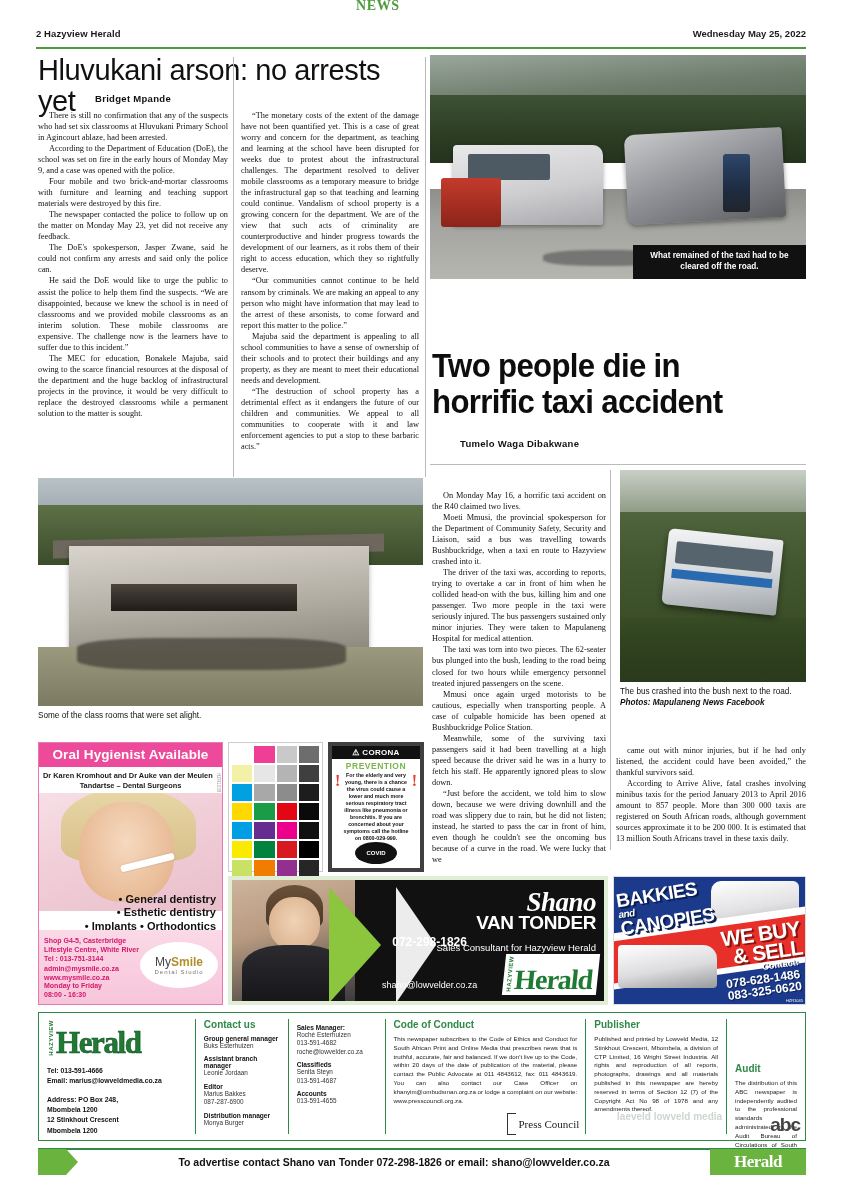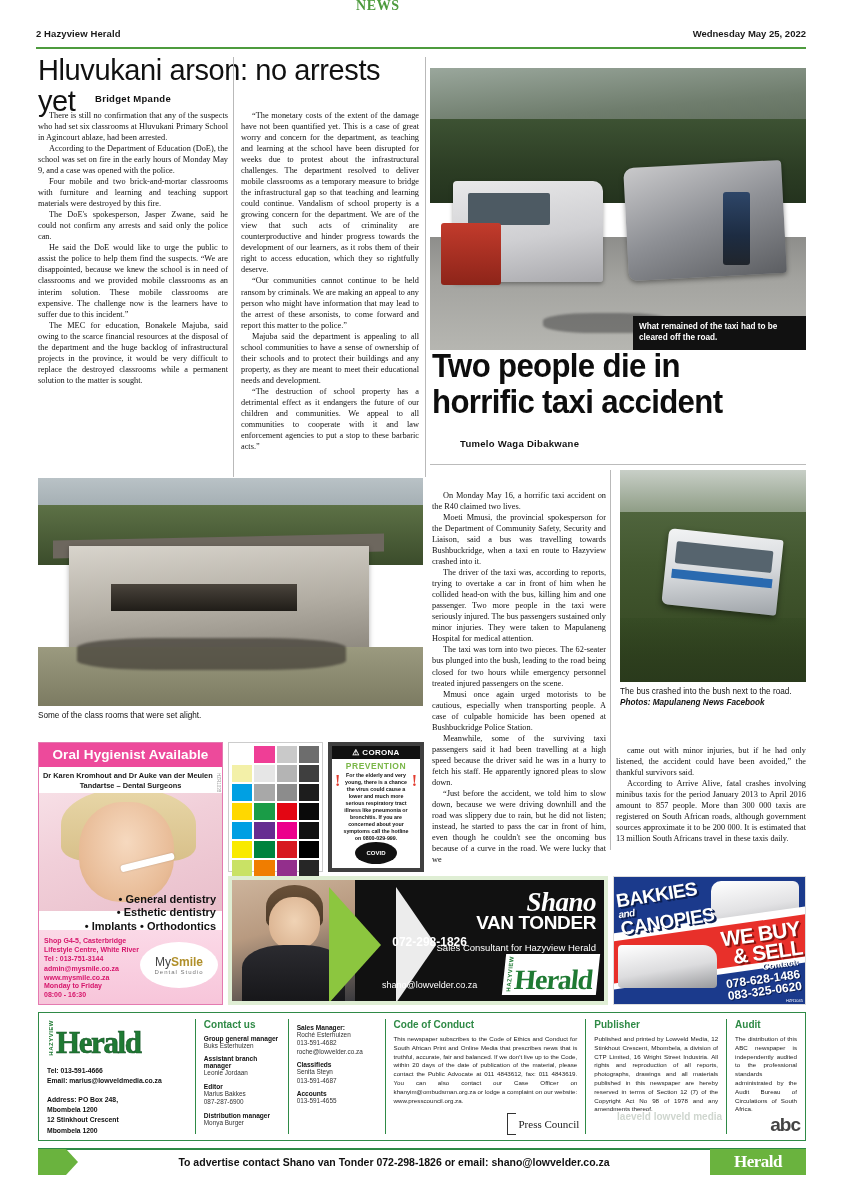--- a/index.html
+++ b/index.html
@@ -41,21 +41,21 @@
 
   .col { position: absolute; font-family: "Liberation Serif", serif;
          font-size: 8.3px; line-height: 1.33; color: #111; text-align: justify; }
   .col p { margin: 0; text-indent: 11px; }
 
   #story1-col1 { left: 38px; top: 110px; width: 190px; }
   #story1-col2 { left: 241px; top: 110px; width: 178px; }
 
   
   .photo { position: absolute; overflow: hidden; }
-  #photo-taxi { left: 430px; top: 68px; width: 376px; height: 282px; }
+  #photo-taxi { left: 430px; top: 55px; width: 376px; height: 224px; text-align: center; }
   .ph-sky   { position:absolute; left:0; top:0; width:100%; height:34%;
               background: linear-gradient(175deg,#9aa79c 0%, #6f7d6d 45%, #4f5d4a 100%); }
   .ph-trees { position:absolute; left:0; top:18%; width:100%; height:30%;
               background: linear-gradient(180deg,#3d5233 0%, #2c3d24 60%, #24331e 100%); }
   .ph-road  { position:absolute; left:0; bottom:0; width:100%; height:40%;
               background: linear-gradient(180deg,#8e8e8b 0%, #a4a4a0 40%, #b6b6b1 100%); }
   .ph-van   { position:absolute; left:6%; top:40%; width:40%; height:36%;
               background: linear-gradient(170deg,#e9e9ea 0%, #cfcfd2 55%, #a8a8ac 100%);
               border-radius: 4px 10px 3px 3px; box-shadow: 0 2px 4px rgba(0,0,0,.35); }
   .ph-van-win { position:absolute; left:10%; top:12%; width:55%; height:32%;
@@ -296,21 +296,21 @@
                 -webkit-text-stroke: 0.6px #145226; }
   .brand-contact { font-family:"Liberation Sans", sans-serif; font-size:6.8px;
                    font-weight:bold; color:#111; line-height:1.5; margin-top:8px; }
   .brand-addr { font-family:"Liberation Sans", sans-serif; font-size:6.8px;
                 font-weight:bold; color:#111; line-height:1.5; margin-top:9px; }
 
   #f-contact { width:92px; }
   #f-sales   { width:96px; }
   #f-conduct { width:200px; }
   #f-publisher { width:140px; }
-  #f-audit   { width:78px; }
+  #f-audit   { width:78px;margin-top:44px; }
 
   .press-logo { position:absolute; right:6px; bottom:5px; display:flex; align-items:center; gap:2px; }
   .press-bar { width:9px; height:22px; border:1px solid #333; border-right:none; }
   .press-txt { font-family:"Liberation Serif", serif; font-size:11px; color:#222; line-height:1.0; }
   .wm-laeveld { position:absolute; right:4px; bottom:18px; text-align:right;
                 font-family:"Liberation Sans", sans-serif; font-weight:bold;
                 font-size:10px; color:#cfd6cf; line-height:1.05; }
   .abc-logo { position:absolute; right:5px; bottom:4px;
               font-family:"Liberation Sans", sans-serif; font-weight:bold;
               font-size:19px; color:#444; letter-spacing:-1px; }
@@ -343,20 +343,21 @@
   <div class="headline1">Hluvukani arson: no arrests yet</div>
   <div class="byline1">Bridget Mpande</div>
 
   <div class="vrule-a"></div>
   <div class="vrule-b"></div>
 
   <div class="col" id="story1-col1">
       <p>There is still no confirmation that any of the suspects who had set six classrooms at Hluvukani Primary School in Agincourt ablaze, had been arrested.</p>
       <p>According to the Department of Education (DoE), the school was set on fire in the early hours of Monday May 9, and a case was opened with the police.</p>
       <p>Four mobile and two brick-and-mortar classrooms with furniture and learning and teaching support materials were destroyed by this fire.</p>
+      <p>The newspaper contacted the police to follow up on the matter on Monday May 23, yet did not receive any feedback.</p>
       <p>The DoE's spokesperson, Jasper Zwane, said he could not confirm any arrests and said only the police can.</p>
       <p>He said the DoE would like to urge the public to assist the police to help them find the suspects. “We are disappointed, because we knew the school is in need of classrooms and we provided mobile classrooms as an interim solution. These mobile classrooms are expensive. The challenge now is the learners have to suffer due to this incident.”</p>
       <p>The MEC for education, Bonakele Majuba, said owing to the scarce financial resources at the disposal of the department and the huge backlog of infrastructural projects in the province, it would be very difficult to replace the destroyed classrooms while a permanent solution to the matter is sought.</p>
     </div>
   <div class="col" id="story1-col2">
       <p>“The monetary costs of the extent of the damage have not been quantified yet. This is a case of great worry and concern for the department, as teaching and learning at the school have been disrupted for weeks due to protest about the infrastructural challenges. The department resolved to deliver mobile classrooms as a temporary measure to bridge the infrastructural gap so that teaching and learning could continue. Vandalism of school property is a growing concern for the department. We are of the view that such acts of criminality are counterproductive and hinder progress towards the development of our learners, as it robs them of their right to access education, which they so rightfully deserve.</p>
       <p>“Our communities cannot continue to be held ransom by criminals. We are making an appeal to any person who might have information that may lead to the arrest of these arsonists, to come forward and report this matter to the police.”</p>
       <p>Majuba said the department is appealing to all school communities to have a sense of ownership of their schools and to protect their buildings and any property, as they are meant to meet their educational needs and development.</p>
       <p>“The destruction of school property has a detrimental effect as it endangers the future of our children and communities. We appeal to all communities to cooperate with it and law enforcement agencies to put a stop to these barbaric acts.”</p>
     </div>

